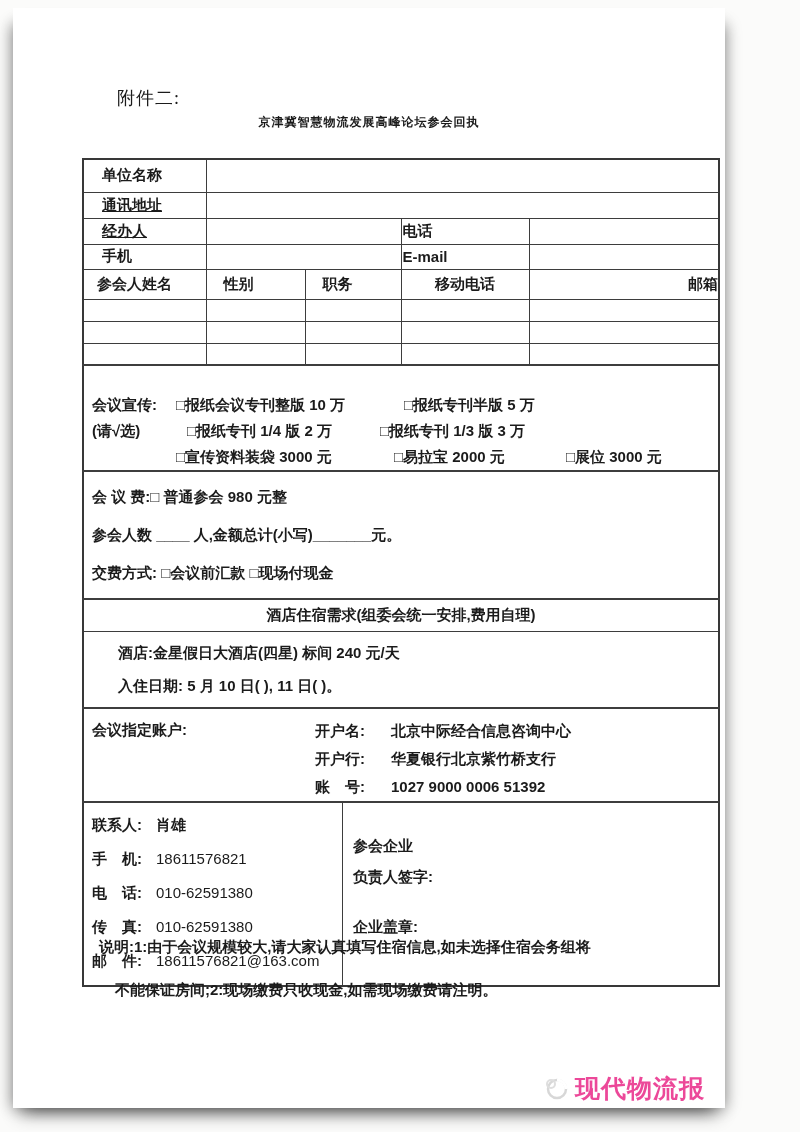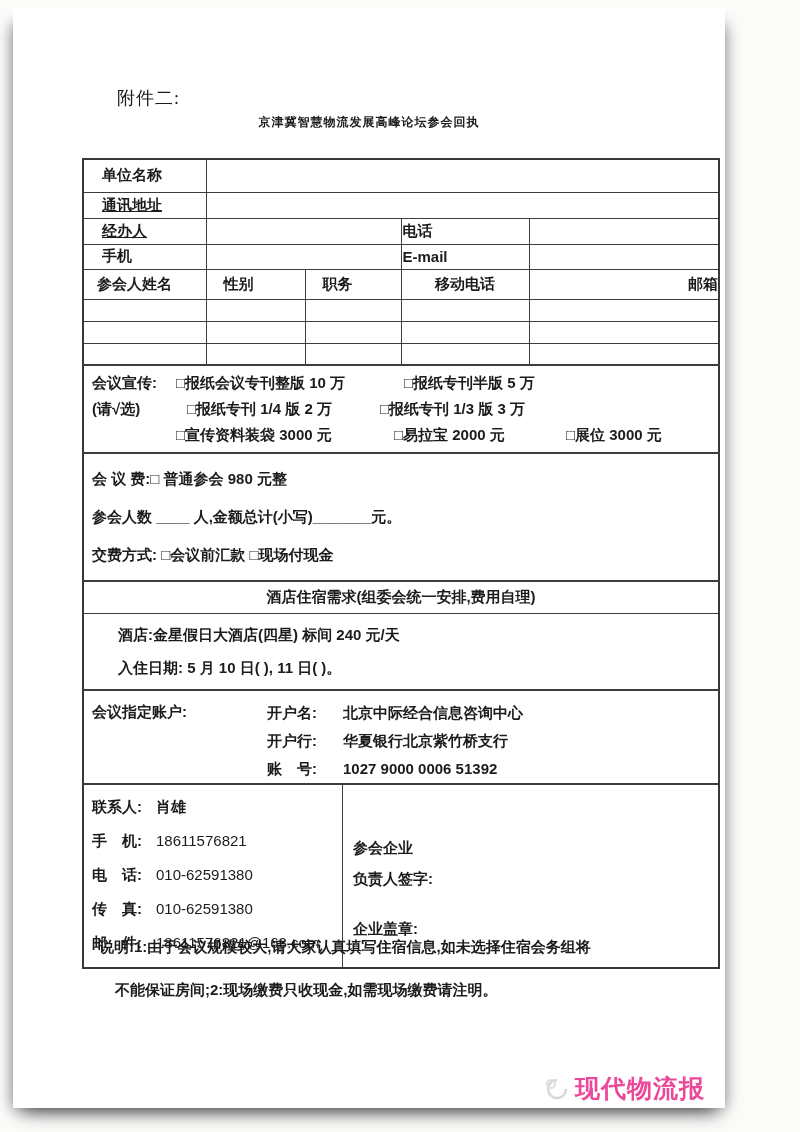--- a/index.html
+++ b/index.html
@@ -49,47 +49,47 @@
   td.thick { border-top-width: 2px; }
   .lbl { padding-left: 18px; }
   .lbl-sm { padding-left: 1px; }
   .h33 { height: 33px; } .h26 { height: 26px; text-decoration: underline; } .h25 { height: 25px; }
   .h30 { height: 30px; } .h22 { height: 22px; }
   .ph-name { padding-left: 13px; }
   .ph-pad  { padding-left: 17px; }
   .ph-center { text-align: center; }
   .ph-mail { padding-left: 34px; text-align: right; }
   
-  .pub-cell { height: 88px; padding: 4px 0 0 8px; vertical-align: top; }
+  .pub-cell { height: 88px; padding: 26px 0 0 8px; vertical-align: top; }
   .pub-line { display: flex; align-items: center; height: 26px; white-space: nowrap; }
   .pub-lab1 { width: 84px; }
   .pub-lab2 { width: 95px; }
   .pub-spacer { width: 84px; }
   .pub-o-a { width: 228px; }
   .pub-o-b { width: 193px; }
   .pub-o-c { width: 218px; }
   .pub-o-d { width: 172px; }
   
   .fee-cell { height: 114px; padding: 12px 0 0 8px; vertical-align: top; }
   .fee-line { height: 26px; line-height: 26px; margin-bottom: 12px; white-space: nowrap; }
   
   .hotel-head { height: 32px; text-align: center; }
   .hotel-cell { height: 68px; padding: 9px 0 0 34px; vertical-align: top; }
   .hotel-line { height: 24px; line-height: 24px; margin-bottom: 9px; white-space: nowrap; }
   
   .acct-cell { height: 84px; padding: 8px 0 0 8px; vertical-align: top; }
-  .acct-wrap { display: flex; align-items: flex-start; }
+  .acct-wrap { display: flex; align-items: flex-start; gap: 48px; }
   .acct-label { width: 175px; line-height: 26px; }
   .acct-row { height: 28px; line-height: 28px; display: flex; white-space: nowrap; }
   .acct-row .a-lbl { width: 76px; }
   
   .contact-cell { height: 178px; padding: 0; vertical-align: top; }
   .contact-wrap { display: flex; height: 100%; }
   .contact-left { width: 259px; border-right: 1px solid #3d3d3d; padding: 12px 0 0 8px; }
-  .contact-right { flex: 1; padding: 32px 0 4px 10px; margin-top: 20px; }
+  .contact-right { flex: 1; padding: 32px 0 4px 10px; }
   .c-row { display: flex; height: 20px; line-height: 20px; margin-bottom: 14px; white-space: nowrap; }
   .c-row .c-lbl { width: 64px; }
   .c-row .c-val { font-weight: normal; }
   .cr-line { height: 22px; line-height: 22px; margin-bottom: 9px; }
   .cr-seal { margin-top: 28px; }
   
   .notes {
     position: absolute; left: 86px; top: 928px; width: 636px;
     font-size: 15px; font-weight: bold;
   }

